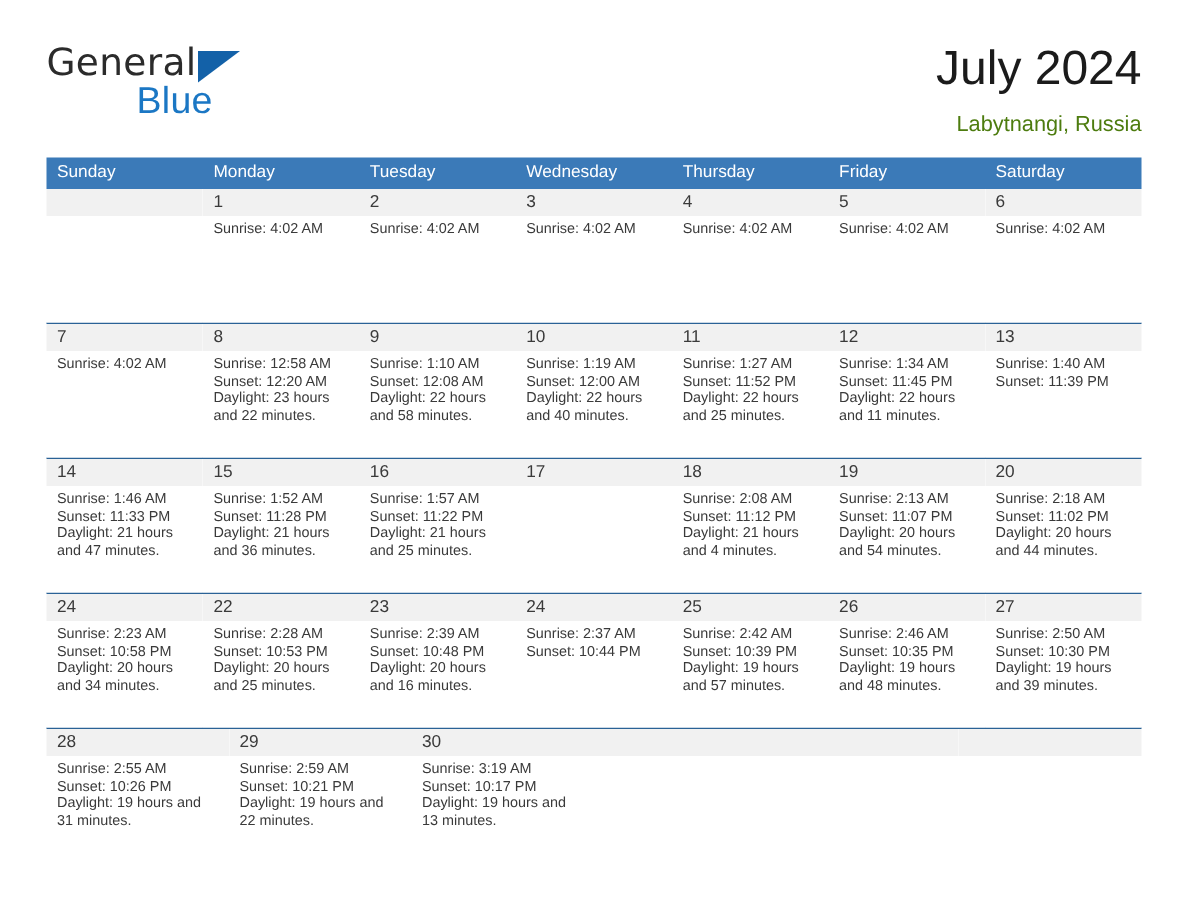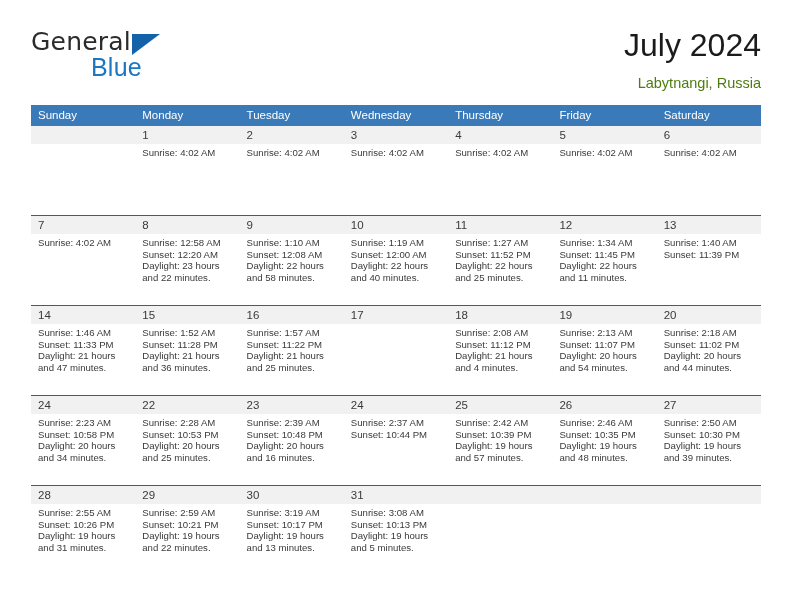--- a/index.html
+++ b/index.html
@@ -415,28 +415,20 @@
             </div>
           </div>
           <div class="day-cell">
             <div class="day-number-band">30</div>
             <div class="day-detail">
               <div class="detail-line">Sunrise: 3:19 AM</div>
               <div class="detail-line">Sunset: 10:17 PM</div>
               <div class="detail-line wrap">Daylight: 19 hours and 13 minutes.</div>
             </div>
           </div>
-          <div class="day-cell">
-            <div class="day-number-band">31</div>
-            <div class="day-detail">
-              <div class="detail-line">Sunrise: 3:08 AM</div>
-              <div class="detail-line">Sunset: 10:13 PM</div>
-              <div class="detail-line wrap">Daylight: 19 hours and 5 minutes.</div>
-            </div>
-          </div>
           <div class="day-cell empty">
             <div class="day-number-band"></div>
             <div class="day-detail"></div>
           </div>
           <div class="day-cell empty">
             <div class="day-number-band"></div>
             <div class="day-detail"></div>
           </div>
           <div class="day-cell empty">
             <div class="day-number-band"></div>

